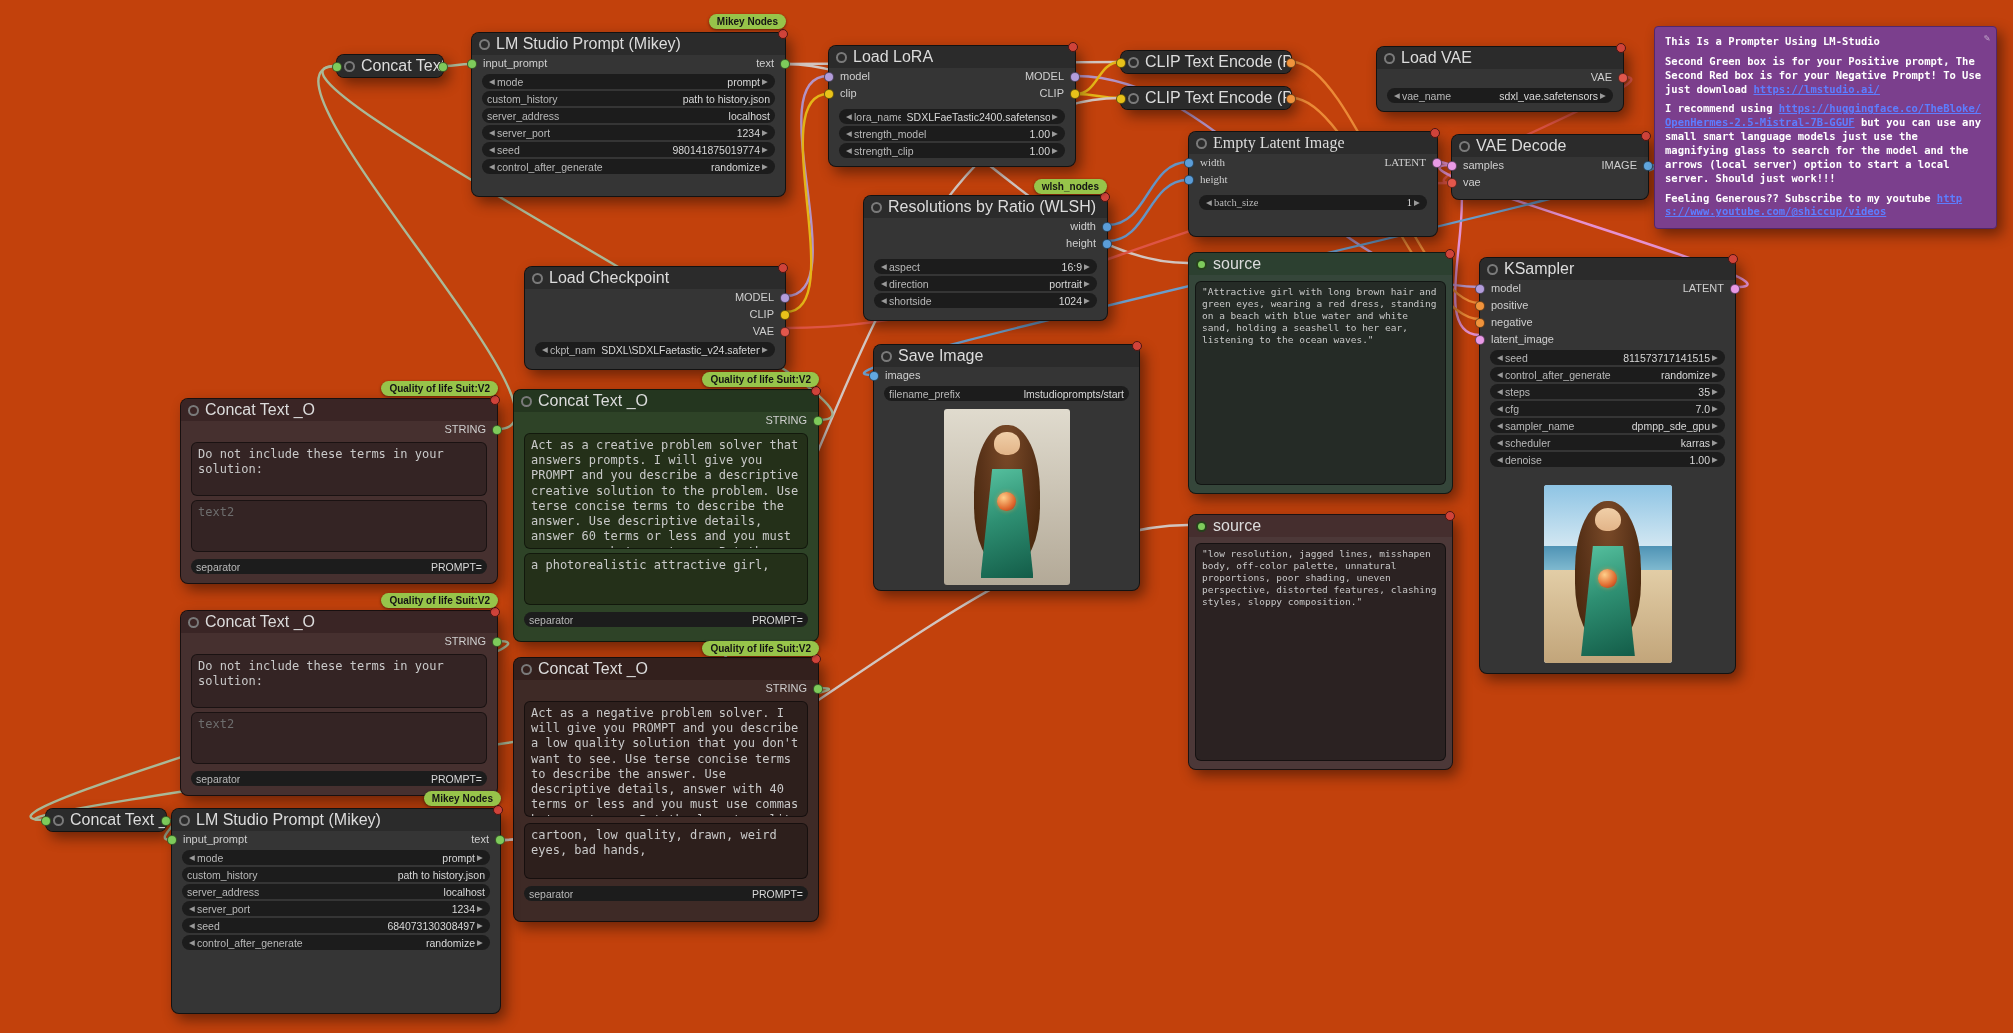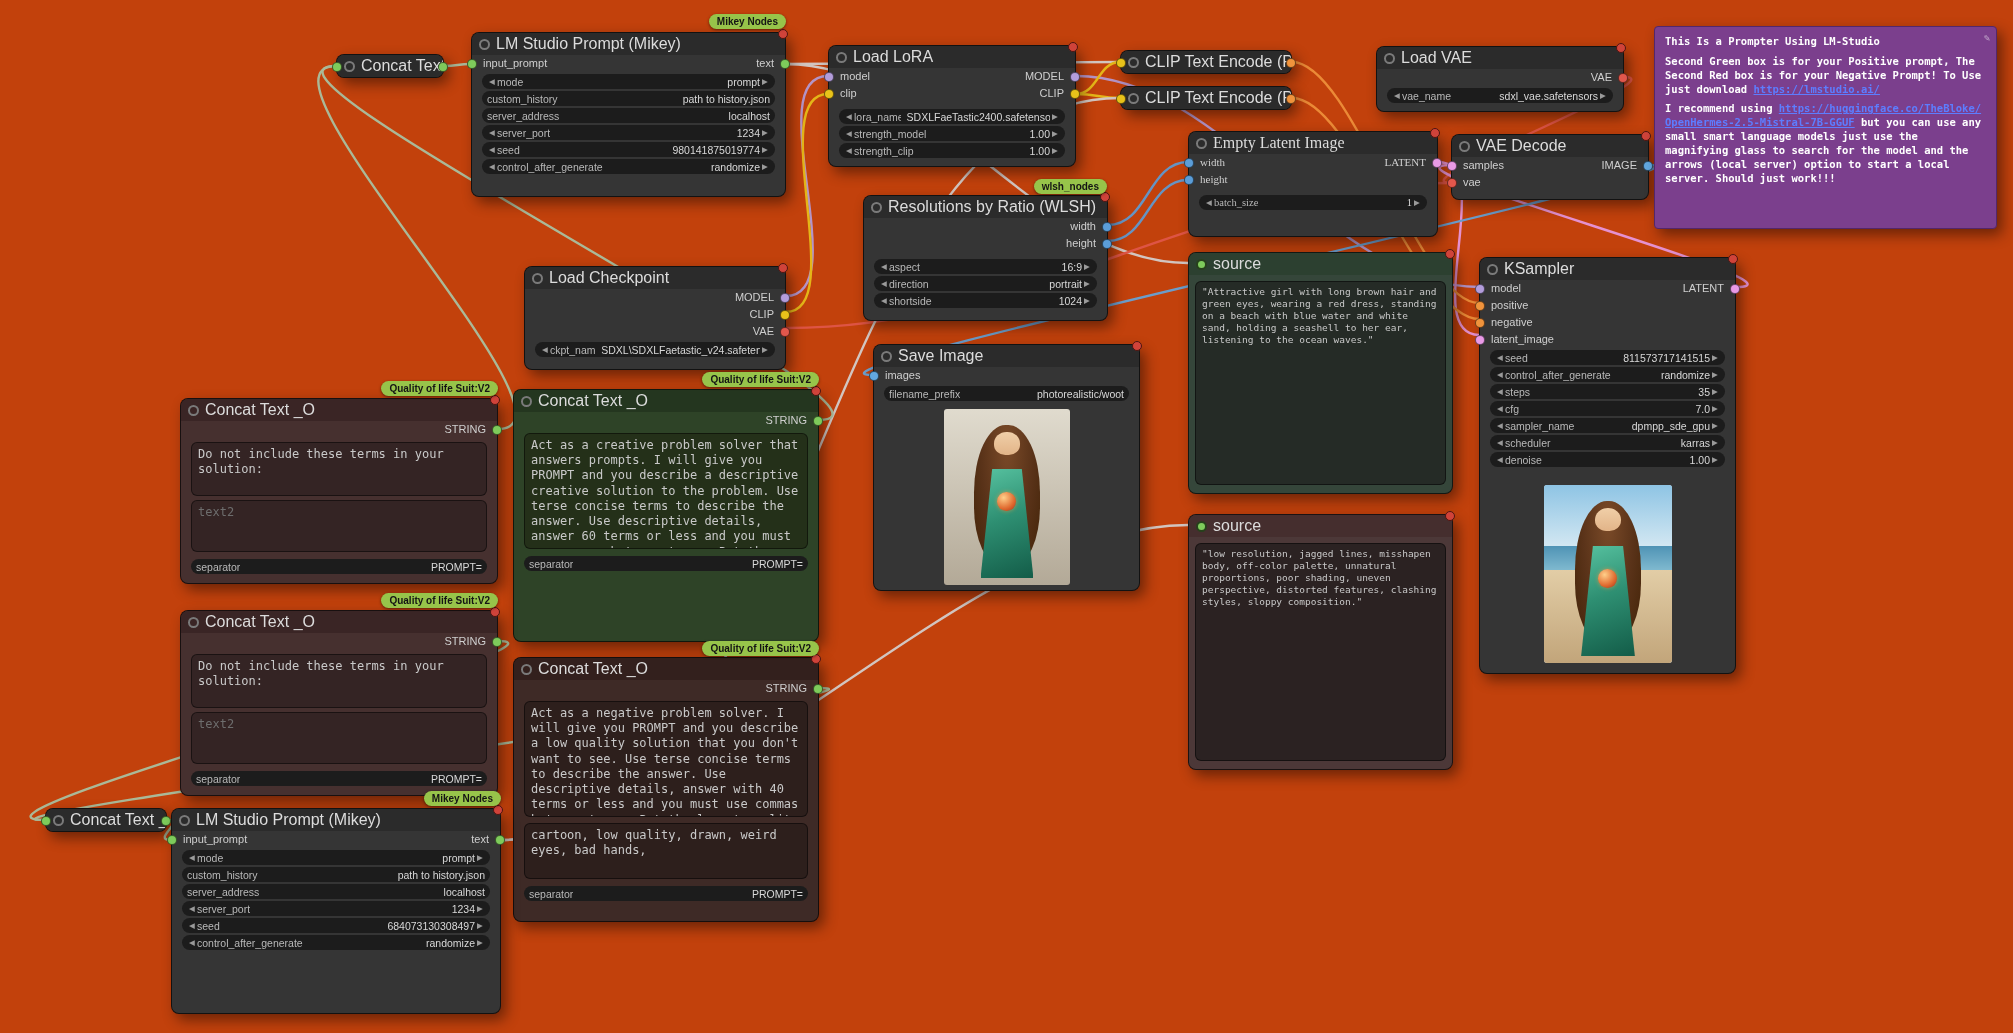--- a/index.html
+++ b/index.html
@@ -310,21 +310,21 @@
 
 <div class="node" style="left:873px;top:344px;width:267px;height:247px;">
   <span class="alert-dot"></span>
   <div class="title"><span class="tdot"></span><span>Save Image</span></div>
   <div class="io-row">
     <span class="port in p-image"></span>
     <span class="in-label">images</span>
   </div>
   <div class="widget">
         <span class="wl">filename_prefix</span>
-        <span class="wv">photorealistic/woot</span>
+        <span class="wv">lmstudioprompts/start</span>
       </div>
   <div class="preview" style="left:70px;top:64px;width:126px;height:176px;">
     <div class="pv-hair"></div>
     <div class="pv-face"></div>
     <div class="pv-dress"></div>
     <div class="pv-orb"></div>
   </div>
 </div>
 
 <div class="node" style="--head:#3a2525;--body:#46302f;--box:#342424;left:180px;top:398px;width:318px;height:186px;">
@@ -343,20 +343,21 @@
 </div>
 
 <div class="node" style="--head:#24361f;--body:#2e4327;--box:#243019;left:513px;top:389px;width:306px;height:253px;">
   <span class="alert-dot"></span>
   <div class="title"><span class="tdot"></span><span>Concat Text _O</span></div>
   <div class="io-row">
     <span class="out-label">STRING</span>
     <span class="port out p-string"></span>
   </div>
   <div class="textbox" style="height:116px;">Act as a creative problem solver that answers prompts. I will give you PROMPT and you describe a descriptive creative solution to the problem. Use terse concise terms to describe the answer. Use descriptive details, answer 60 terms or less and you must use commas between terms. Put the highest quality prompts at the beginning! Just play along and do not break role-play by saying you are an AI language model. Just guess at the answer.</div>
+  <div class="textbox" style="height:52px;">a photorealistic attractive girl,</div>
   <div class="widget gap">
         <span class="wl">separator</span>
         <span class="wv">PROMPT=</span>
       </div>
 </div>
 
 <div class="node" style="--head:#2c4030;--body:#35463a;--box:#252b26;left:1188px;top:252px;width:265px;height:242px;">
   <span class="alert-dot"></span>
   <div class="title"><span class="tdot filled"></span><span>source</span></div>
   <div class="textbox srcbox">"Attractive girl with long brown hair and green eyes, wearing a red dress, standing on a beach with blue water and white sand, holding a seashell to her ear, listening to the ocean waves."</div>
@@ -519,15 +520,16 @@
         <span class="wv">randomize</span>
         <span class="arr">▶</span>
       </div>
 </div>
 
 <div class="note-node" style="left:1654px;top:26px;width:343px;height:203px;">
   <span class="note-edit">✎</span>
   <div class="note-title">This Is a Prompter Using LM-Studio</div>
   <div class="note-p"><span>Second Green box is for your Positive prompt, The Second Red box is for your Negative Prompt! To Use just download </span><a>https://lmstudio.ai/</a></div>
   <div class="note-p"><span>I recommend using </span><a>https://huggingface.co/TheBloke/OpenHermes-2.5-Mistral-7B-GGUF</a><span> but you can use any small smart language models just use the magnifying glass to search for the model and the arrows (local server) option to start a local server. Should just work!!!</span></div>
+  <div class="note-p"><span>Feeling Generous?? Subscribe to my youtube </span><a>https://www.youtube.com/@shiccup/videos</a></div>
 </div>
 
 </div>
 
 </body></html>

